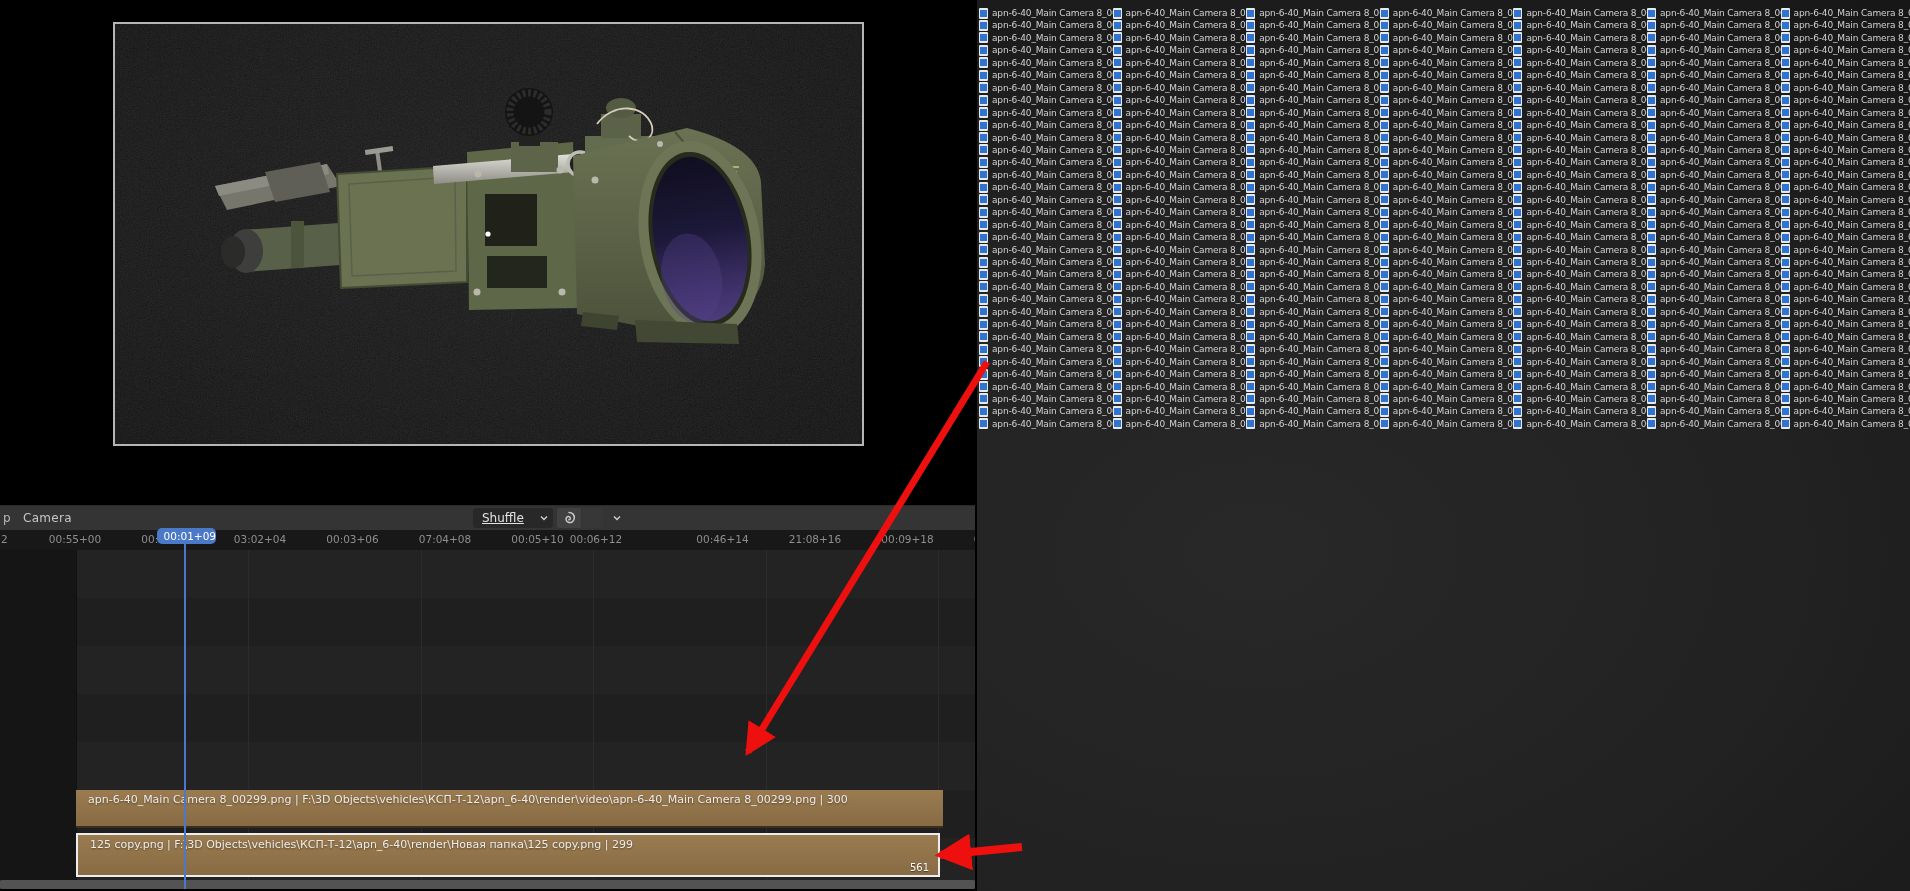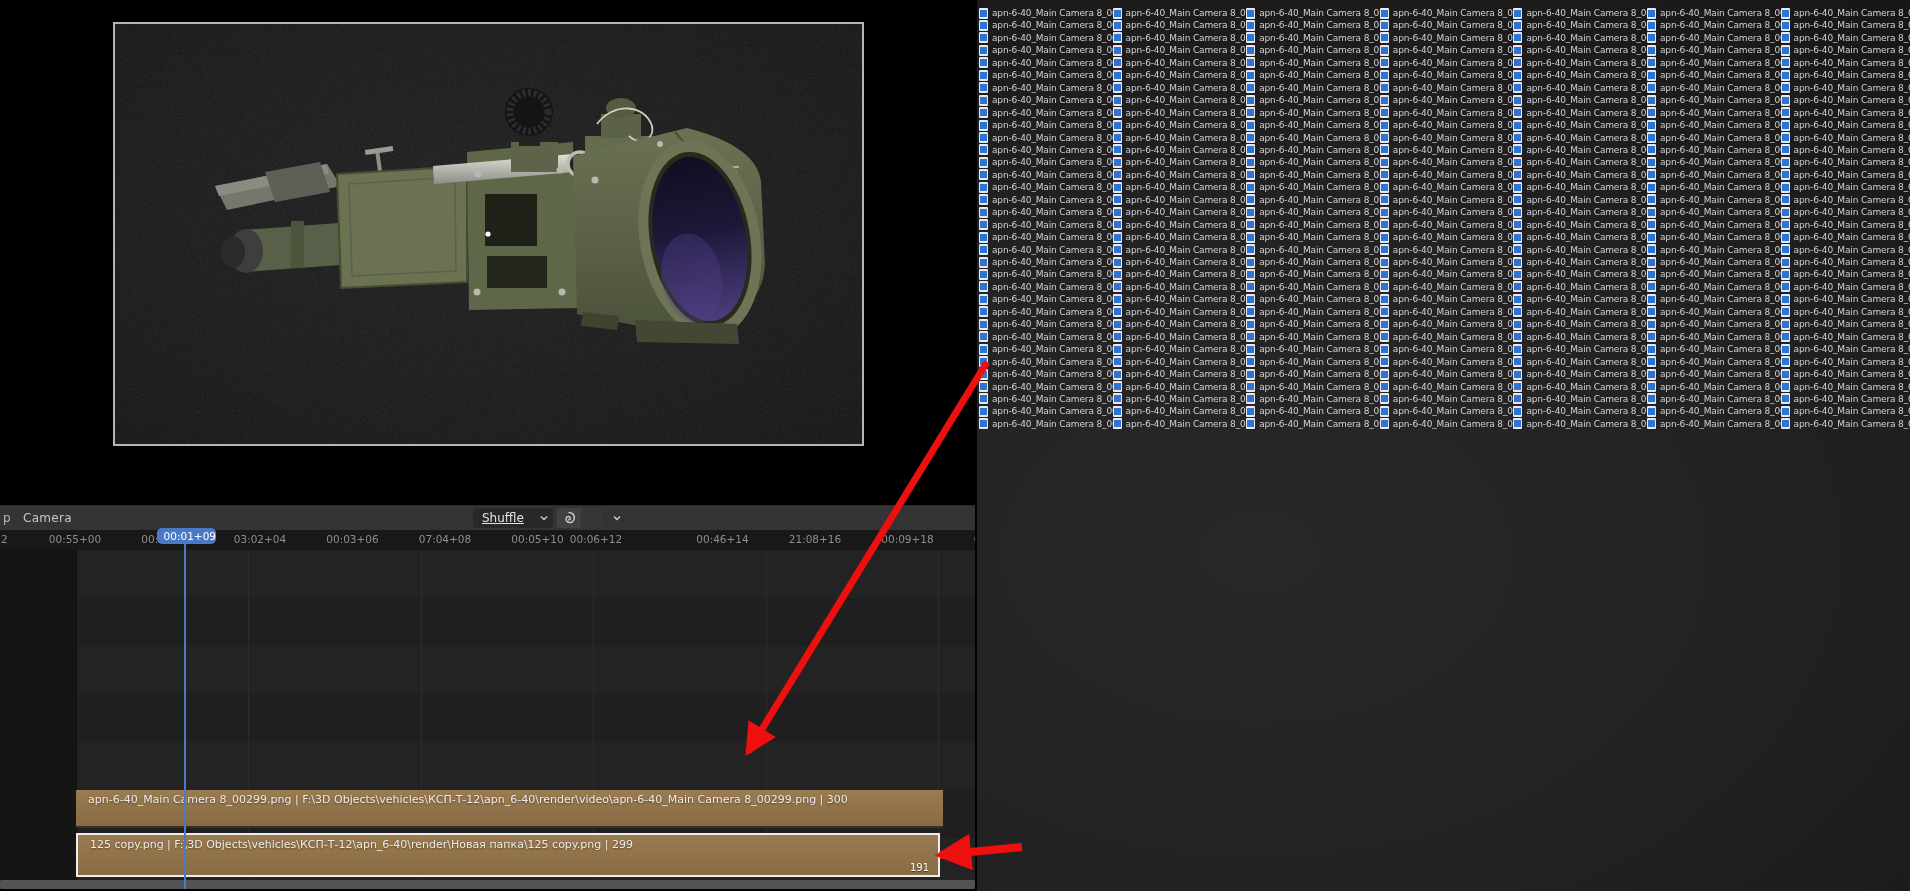--- a/index.html
+++ b/index.html
@@ -221,21 +221,21 @@
       <div class="gridline" style="left: 421px;"></div>
       <div class="gridline" style="left: 593px;"></div>
       <div class="gridline" style="left: 766px;"></div>
       <div class="gridline" style="left: 938px;"></div>
       <div id="prestart"></div>
     <div id="strip1" class="strip">
       <span class="slabel">apn-6-40_Main Camera 8_00299.png | F:\3D Objects\vehicles\КСП-Т-12\apn_6-40\render\video\apn-6-40_Main Camera 8_00299.png | 300</span>
     </div>
     <div id="strip2" class="strip">
       <span class="slabel">125 copy.png | F:\3D Objects\vehicles\КСП-Т-12\apn_6-40\render\Новая папка\125 copy.png | 299</span>
-      <span class="corner-badge">191</span>
+      <span class="corner-badge">561</span>
     </div>
   </div>
   <div id="playhead" class="abs"></div>
 
   <div id="hscroll" class="abs">
     <div class="bar"></div>
   </div>
 
   <div id="right-panel" class="abs">
     <div id="file-grid">

